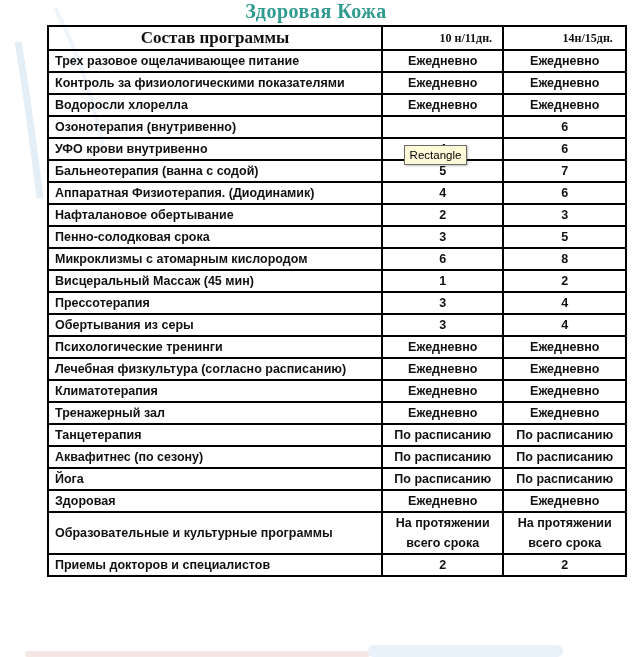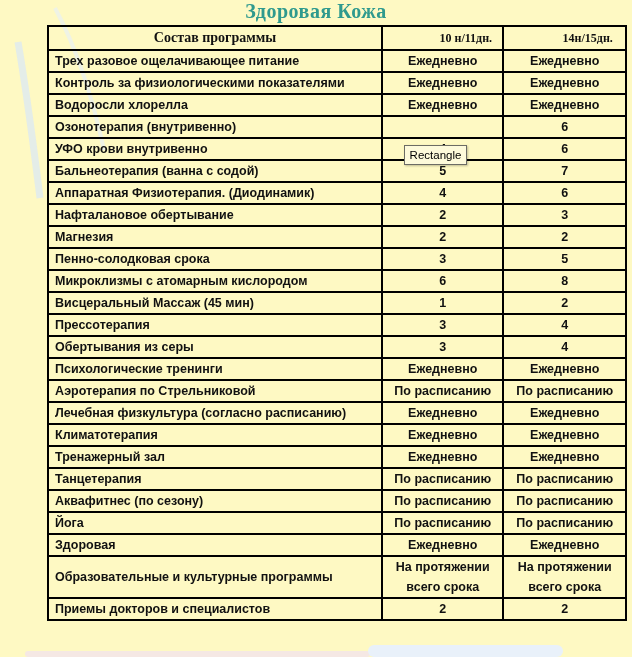--- a/index.html
+++ b/index.html
@@ -1,20 +1,20 @@
 <!DOCTYPE html>
 <html><head>
 <meta charset="utf-8">
 <style>
   * { margin:0; padding:0; box-sizing:border-box; }
   html,body { background:#e9e9e9; }
   .canvas {
     position:relative;
     width:632px; height:657px;
-    background:#fef9c3;
+    background:#ffffff;
     overflow:hidden;
     font-family:"Liberation Sans", sans-serif;
     margin:0 auto;
   }
   .watermark { position:absolute; left:0; top:0; pointer-events:none; }
   .deco { position:absolute; pointer-events:none; }
   .deco-pink { left:25px; top:651px; width:345px; height:6px; background:#f5e8e4; border-radius:3px; }
   .deco-blue { left:368px; top:645px; width:195px; height:12px; background:#e9f1fa; border-radius:8px; }
 
   .page-title {
@@ -37,21 +37,21 @@
   table.program col.c1 { width:57.8%; }
   table.program col.c2 { width:21.0%; }
   table.program col.c3 { width:21.2%; }
 
   table.program th, table.program td {
     border:2px solid #000000;
     overflow:hidden;
   }
   th.hdr-main {
     font-family:"Liberation Serif", serif;
-    font-size:14px; font-weight:bold;
+    font-size:17px; font-weight:bold;
     text-align:center;
     height:22px; line-height:22px;
   }
   th.hdr-col {
     font-family:"Liberation Serif", serif;
     font-size:12px; font-weight:bold;
     text-align:center;
     padding-left:46px;
   }
   td.c-name {
@@ -144,25 +144,20 @@
     <td class="c-name">Аппаратная Физиотерапия. (Диодинамик)</td>
     <td class="c-val">4</td>
     <td class="c-val">6</td>
   </tr>
         <tr>
     <td class="c-name">Нафталановое обертывание</td>
     <td class="c-val">2</td>
     <td class="c-val">3</td>
   </tr>
         <tr>
-    <td class="c-name">Магнезия</td>
-    <td class="c-val">2</td>
-    <td class="c-val">2</td>
-  </tr>
-        <tr>
     <td class="c-name">Пенно-солодковая срока</td>
     <td class="c-val">3</td>
     <td class="c-val">5</td>
   </tr>
         <tr>
     <td class="c-name">Микроклизмы с атомарным кислородом</td>
     <td class="c-val">6</td>
     <td class="c-val">8</td>
   </tr>
         <tr>
@@ -177,25 +172,20 @@
   </tr>
         <tr>
     <td class="c-name">Обертывания из серы</td>
     <td class="c-val">3</td>
     <td class="c-val">4</td>
   </tr>
         <tr>
     <td class="c-name">Психологические тренинги</td>
     <td class="c-val">Ежедневно</td>
     <td class="c-val">Ежедневно</td>
-  </tr>
-        <tr>
-    <td class="c-name">Аэротерапия по Стрельниковой</td>
-    <td class="c-val">По расписанию</td>
-    <td class="c-val">По расписанию</td>
   </tr>
         <tr>
     <td class="c-name">Лечебная физкультура (согласно расписанию)</td>
     <td class="c-val">Ежедневно</td>
     <td class="c-val">Ежедневно</td>
   </tr>
         <tr>
     <td class="c-name">Климатотерапия</td>
     <td class="c-val">Ежедневно</td>
     <td class="c-val">Ежедневно</td>

